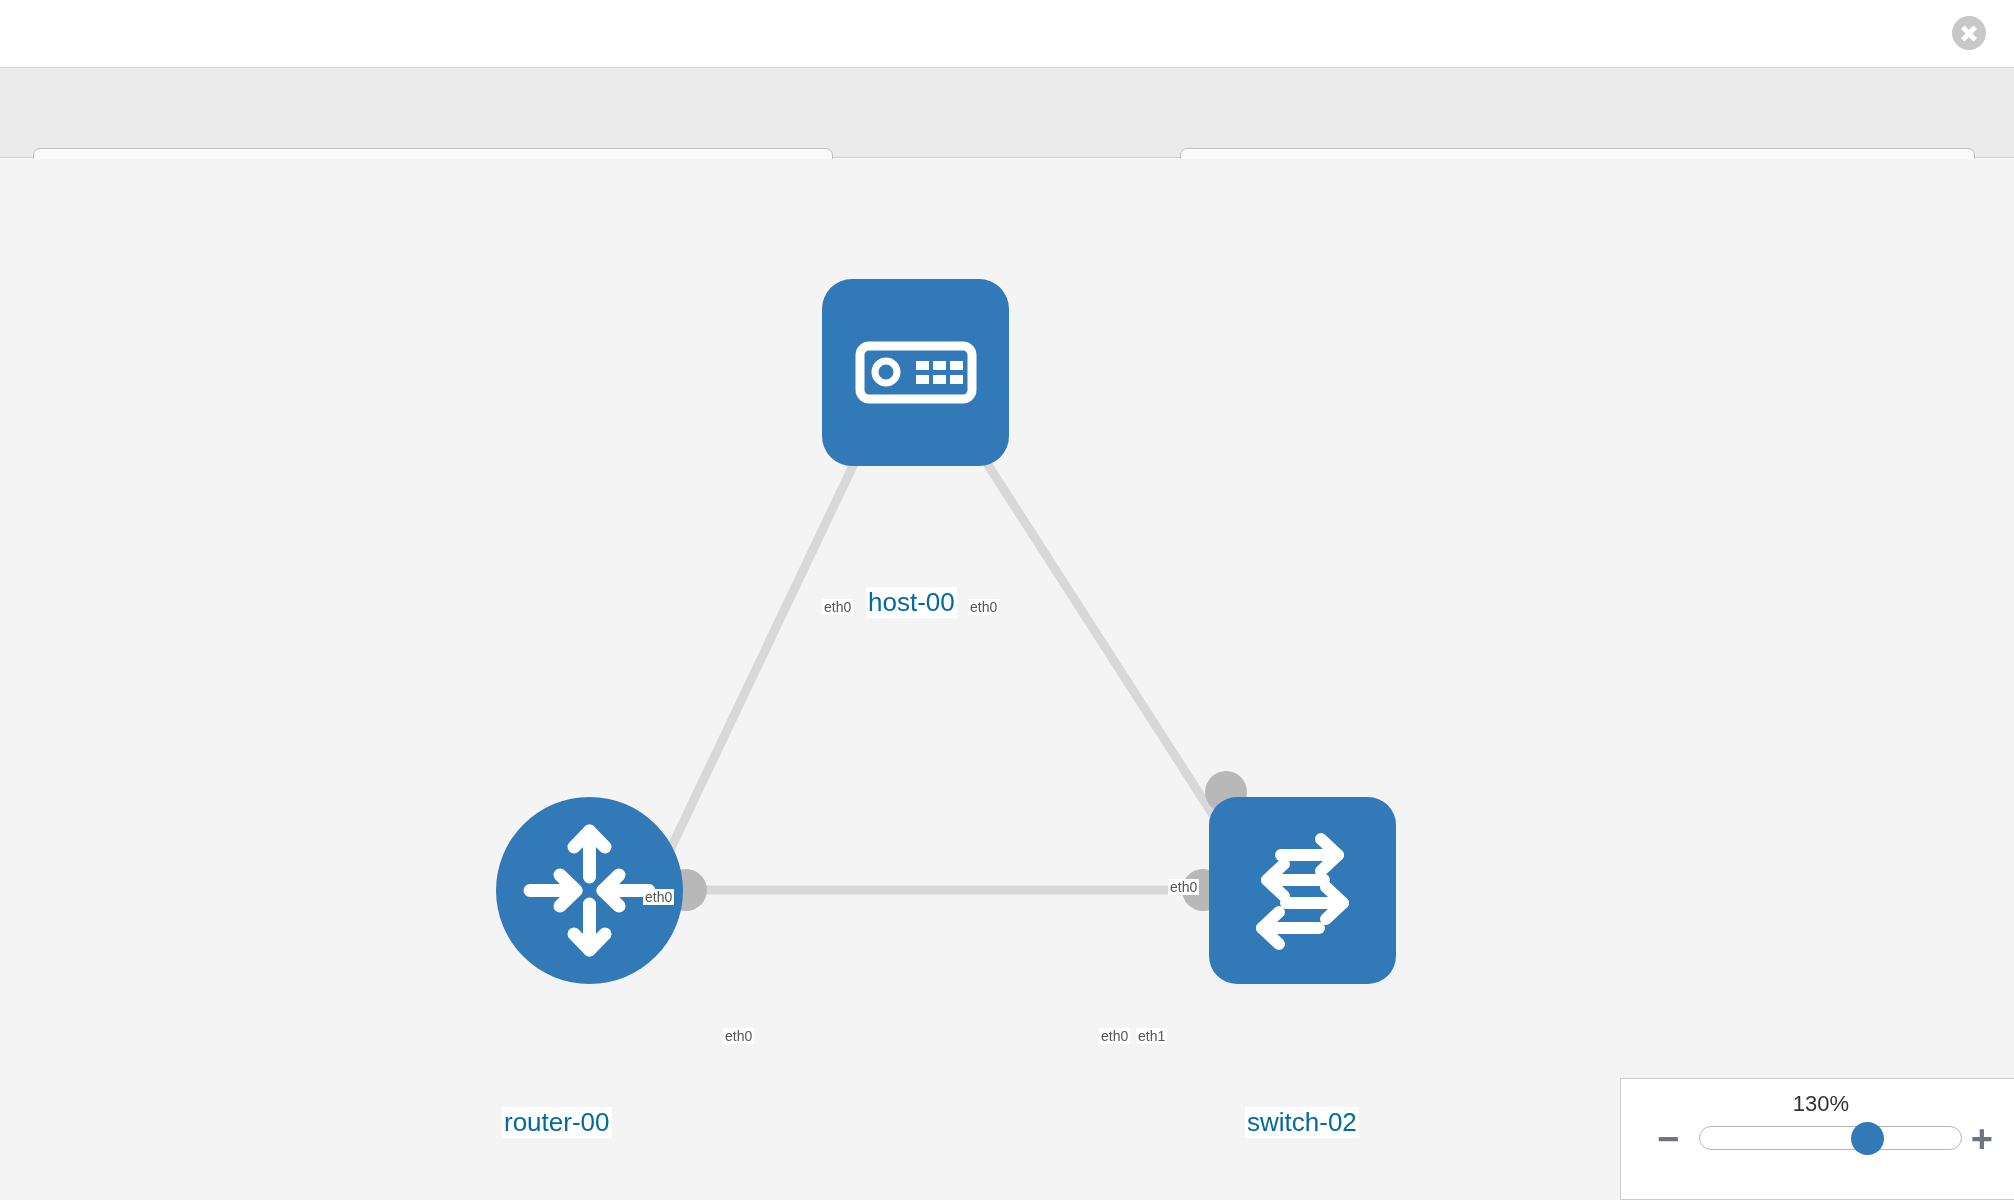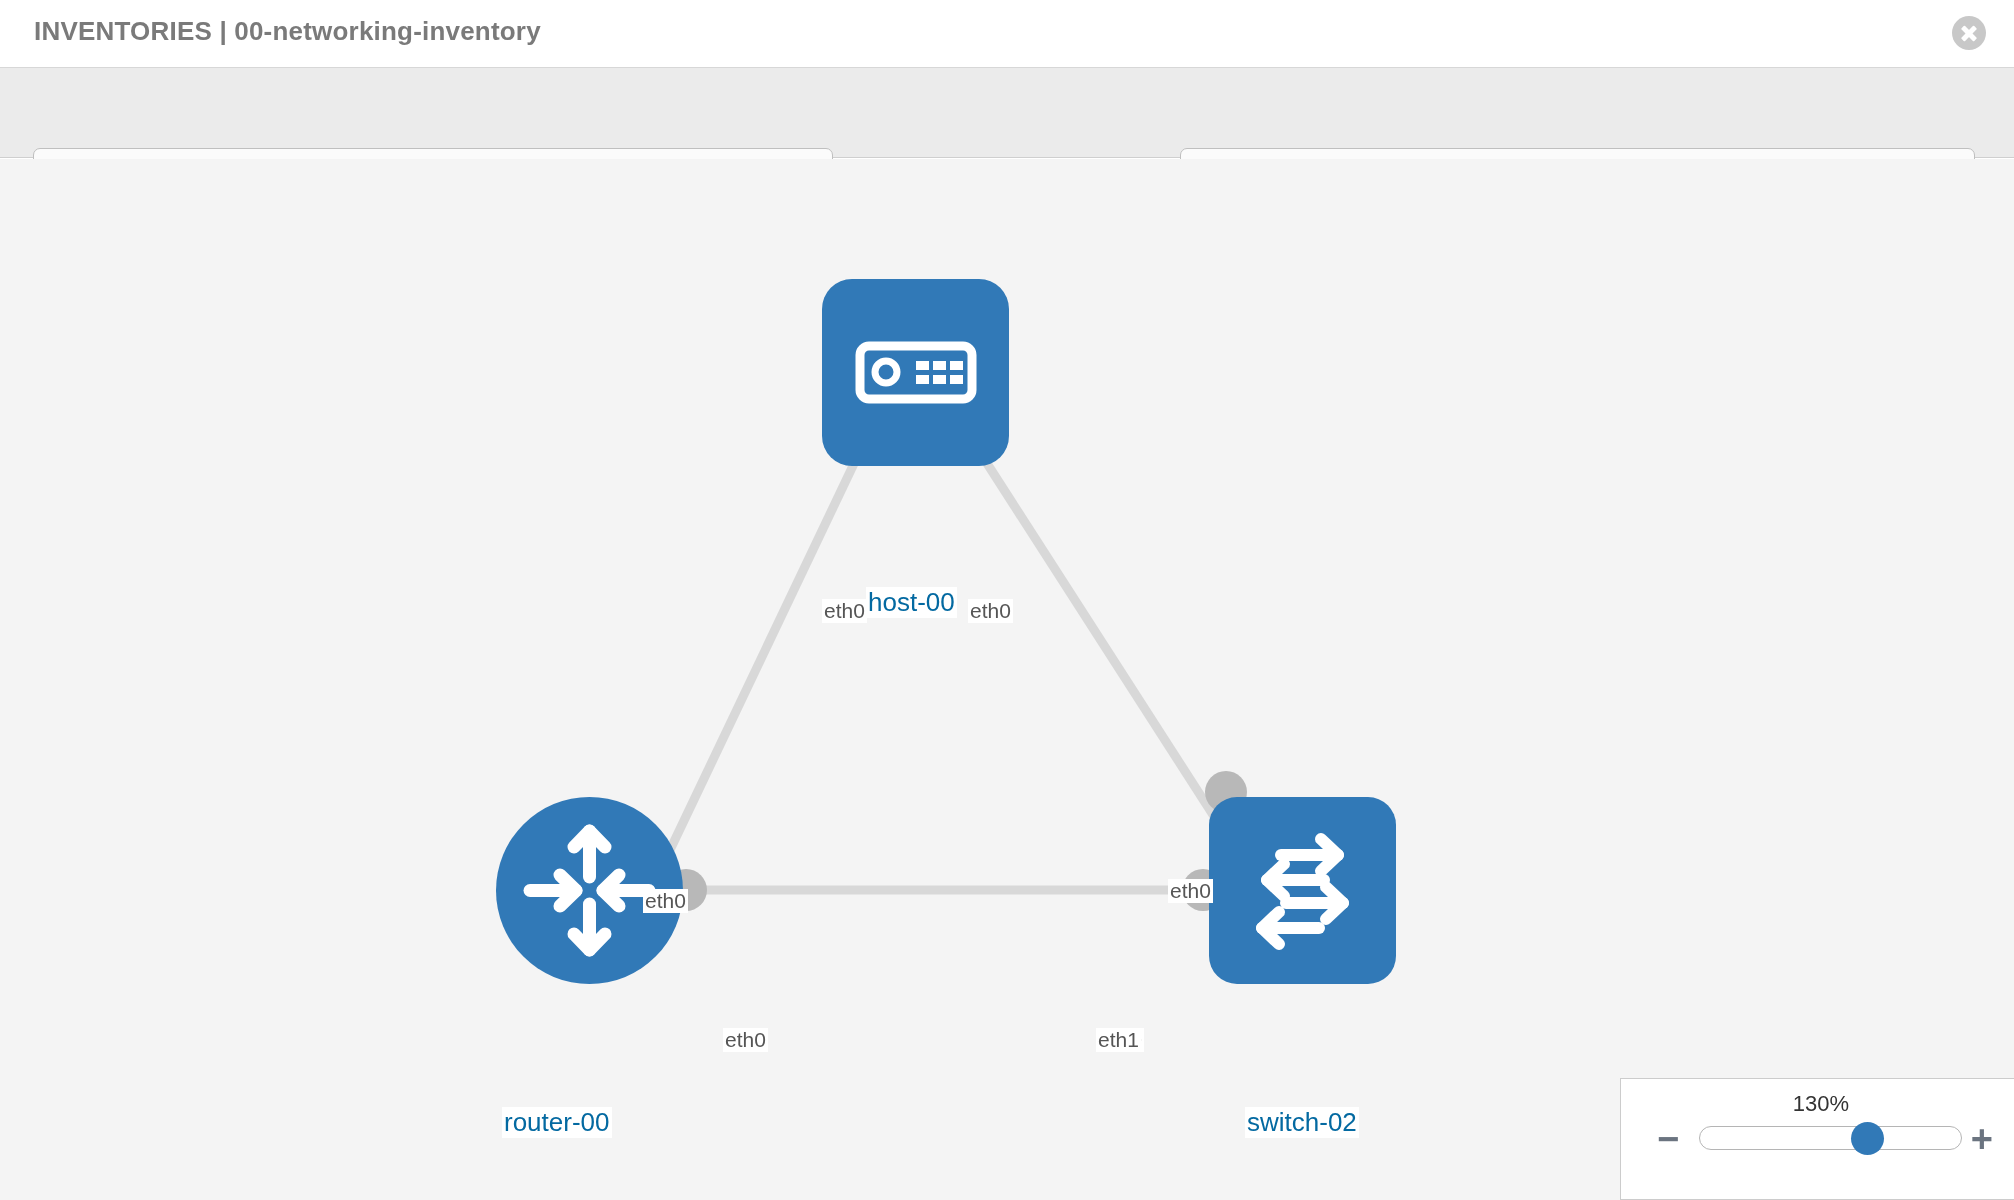--- a/index.html
+++ b/index.html
@@ -95,21 +95,21 @@
   }
   .node-label {
     position: absolute;
     font-size: 26px; color: #0369a1;
     background: #ffffff;
     white-space: nowrap;
     padding: 0 2px;
   }
   .iface-label {
     position: absolute;
-    font-size: 21px; color: #555555;
+    font-size: 14px; color: #555555;
     background: #ffffff;
     white-space: nowrap;
     padding: 0 2px;
   }
   .iface-dot {
     position: absolute;
     background: #b8b8b8;
     border-radius: 50%;
   }
 
@@ -147,21 +147,20 @@
     margin-left: -16px;
     background: #3179b7;
     border-radius: 50%;
     cursor: pointer;
   }
 </style>
 </head>
 <body>
 
 <div id="header">
-  <div id="page-title">INVENTORIES | 00-networking-inventory</div>
   <div id="close-button">
     <span class="x1"></span>
     <span class="x2"></span>
   </div>
 </div>
 
 <div id="toolbar">
 
   <div class="field" id="actions-select">
     <span class="ftext">ACTIONS</span>
@@ -266,21 +265,21 @@
     </div>
   </div>
   <div class="node-label" style="left:1245px; top:948px;">switch-02</div>
 
   <div class="iface-label" style="left:822px; top:440px;">eth0</div>
   <div class="iface-label" style="left:968px; top:440px;">eth0</div>
   <div class="iface-label" style="left:643px; top:730px;">eth0</div>
   <div class="iface-label" style="left:1168px; top:720px;">eth0</div>
   <div class="iface-label" style="left:723px; top:869px;">eth0</div>
   <div class="iface-label" style="left:1099px; top:869px;">eth0</div>
-  <div class="iface-label" style="left:1096px; top:869px;">eth1</div>
+  <div class="iface-label" style="left:1136px; top:869px;">eth1</div>
 
 </div>
 
 <div id="zoom-panel">
   <div id="zoom-level">130%</div>
   <div id="zoom-minus">−</div>
   <div id="zoom-slider-track">
     <div id="zoom-slider-thumb" style="left: 64%;"></div>
   </div>
   <div id="zoom-plus">+</div>

